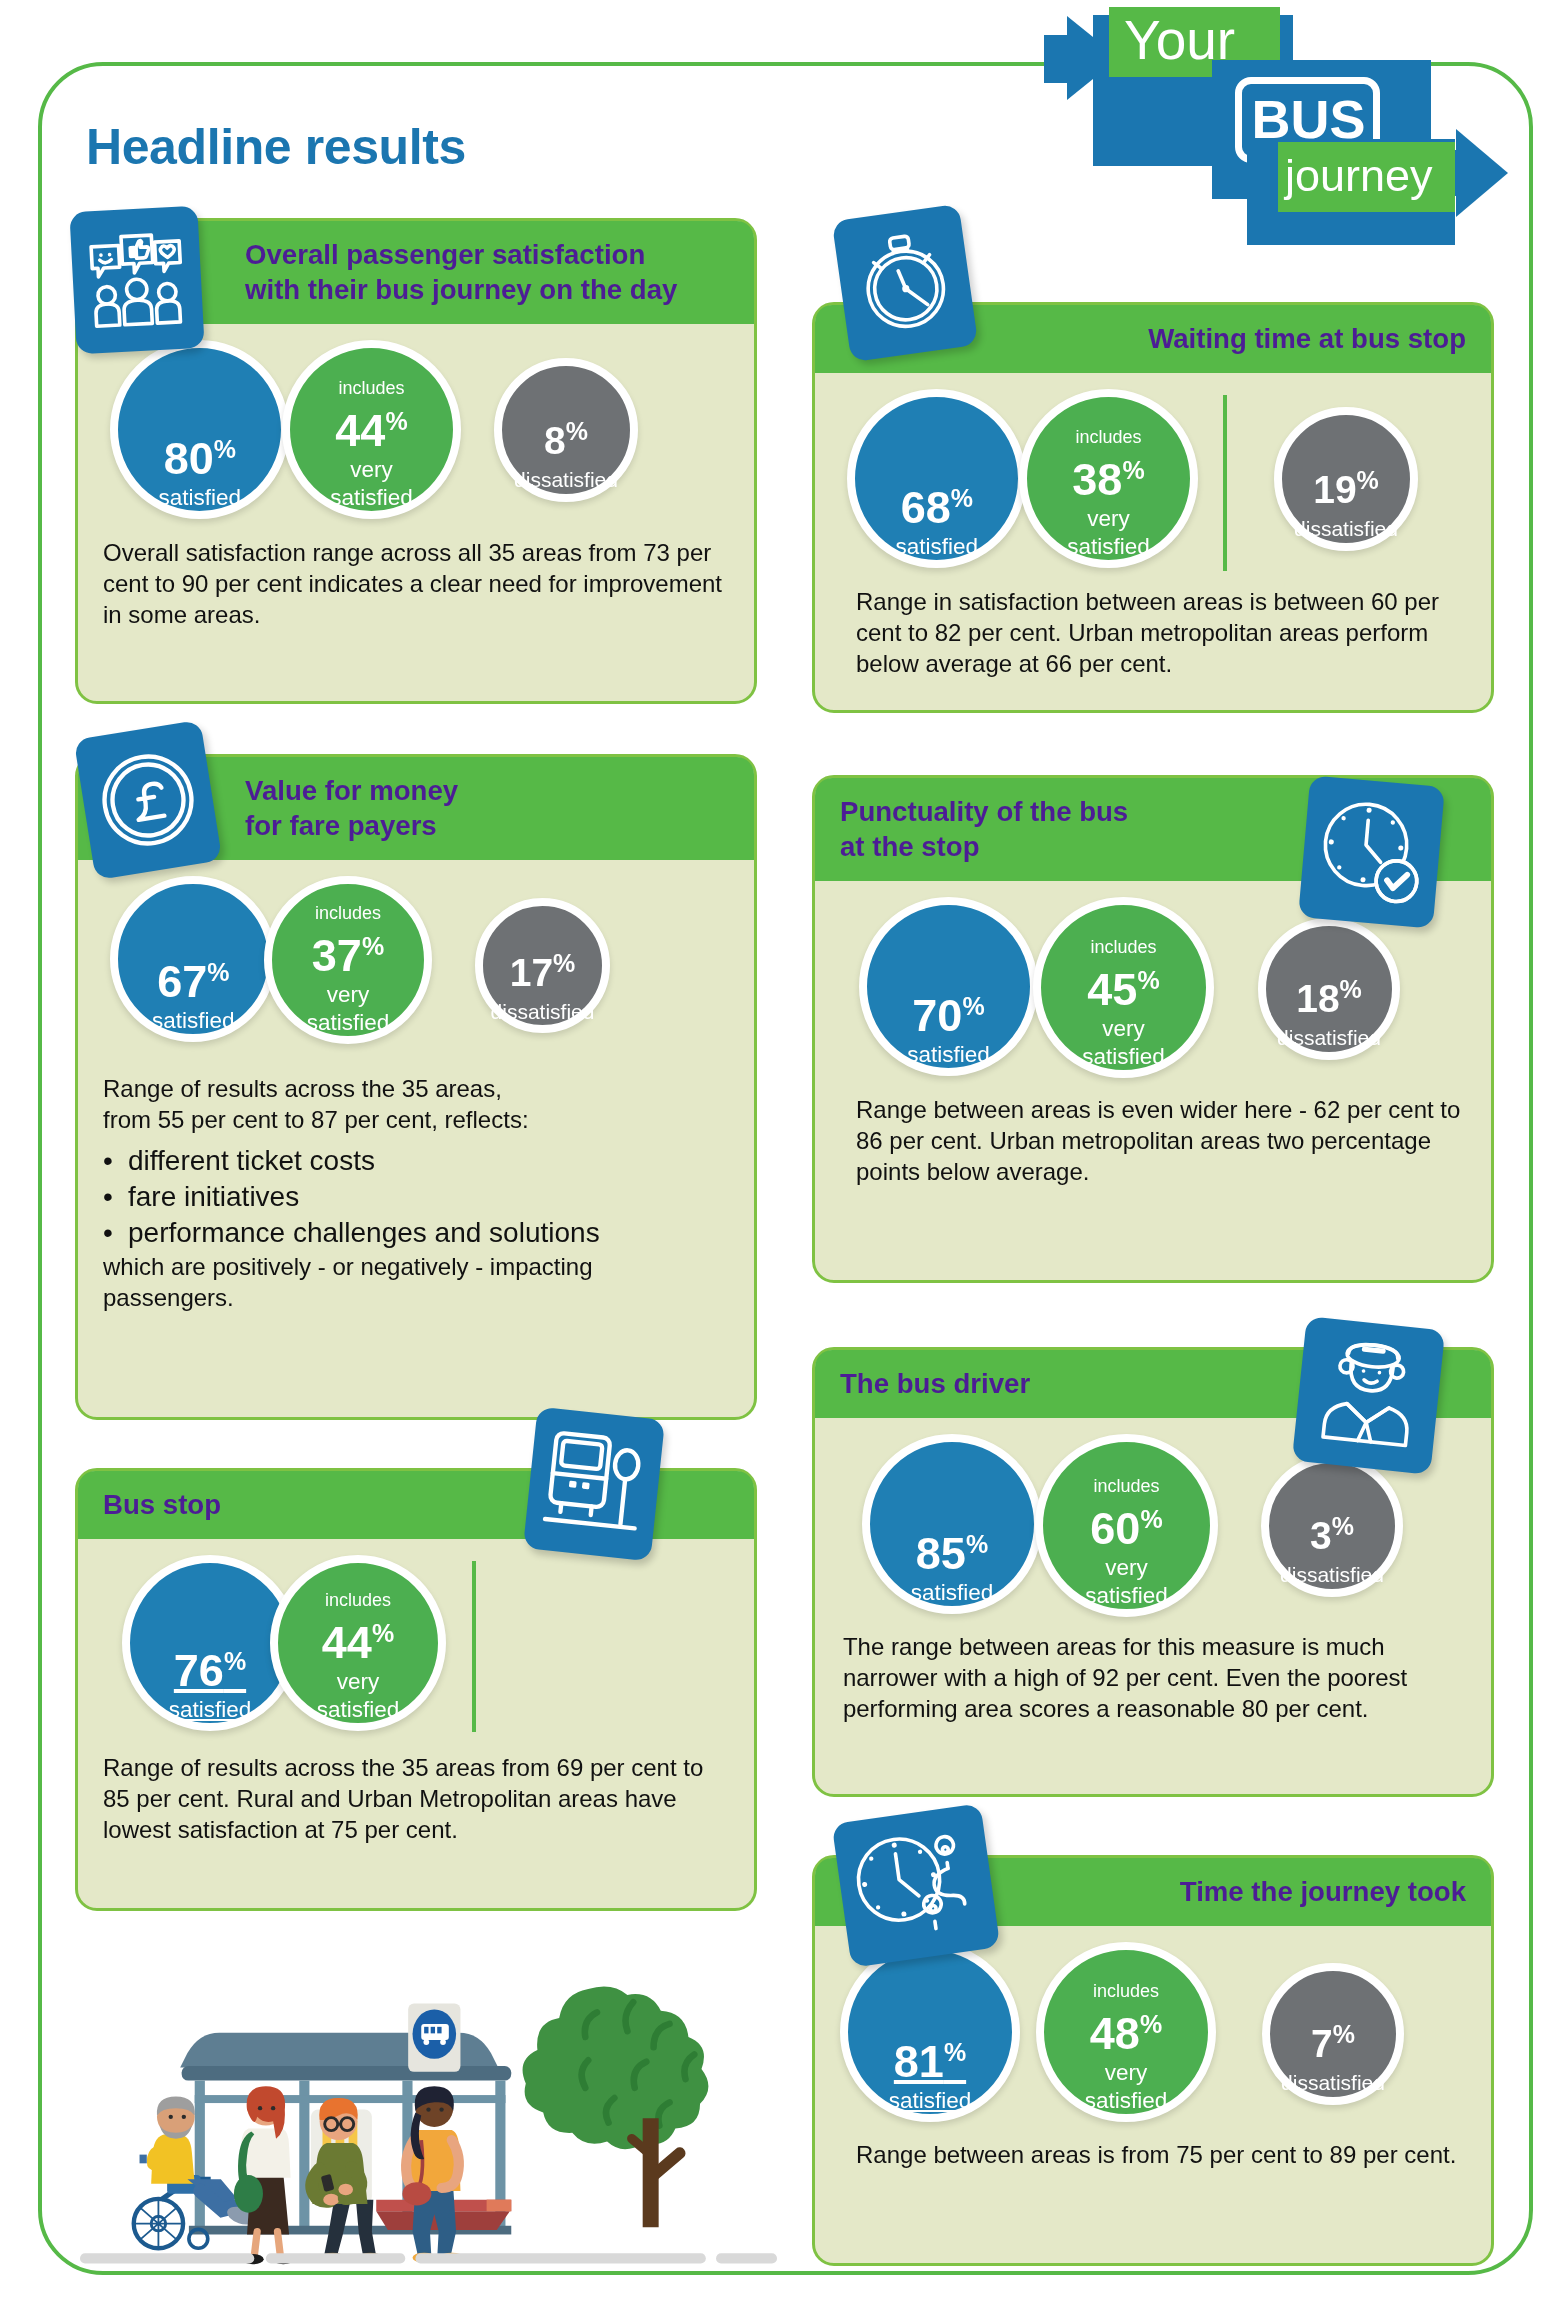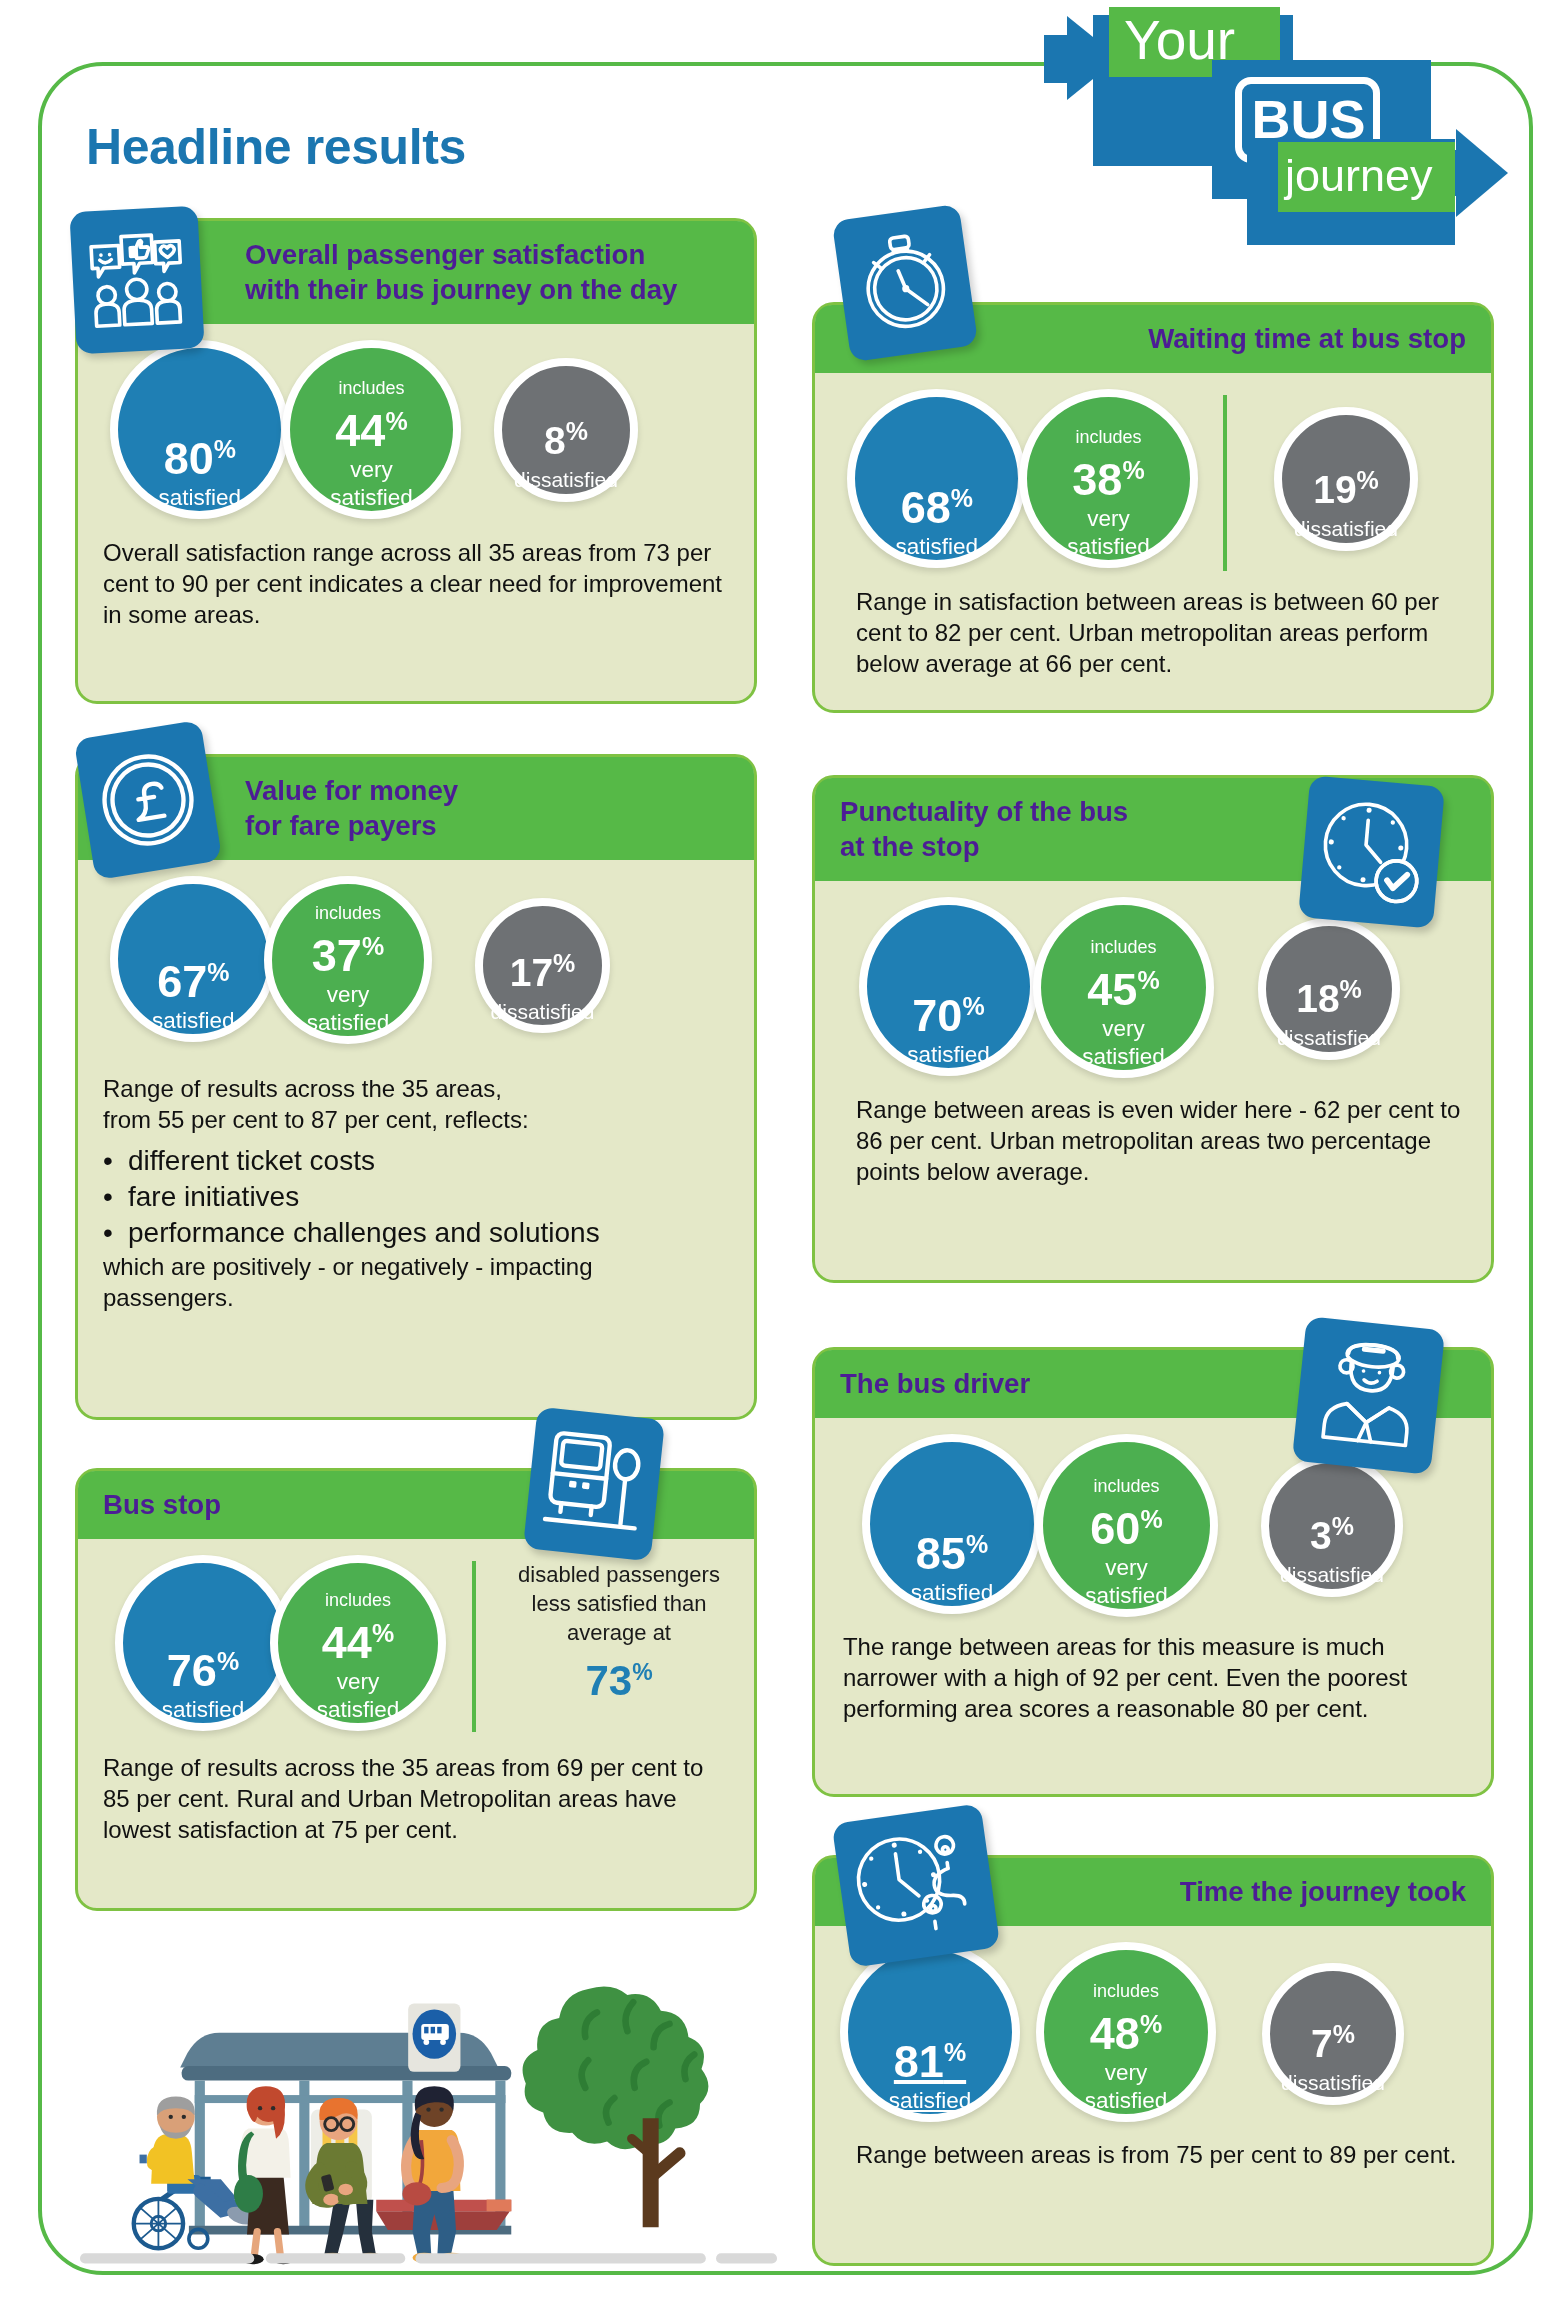--- a/index.html
+++ b/index.html
@@ -357,34 +357,30 @@
     <circle cx="112" cy="112" r="28" fill="#1B76B0"></circle>
     <circle cx="112" cy="112" r="28"></circle>
     <path d="M99 112 l9 10 l18 -20" stroke-width="8"></path>
   </svg>
 </div>
 
 <div class="card" style="left:75px; top:1468px; width:682px; height:443px;">
   <div class="card-head padright">Bus stop</div>
   <div class="card-body">
     <div class="circles" style="height:181px;">
-      <div class="circ blue" style="left:12px; width:176px; height:176px;">
+      <div class="circ blue" style="left:19px; width:176px; height:176px;text-decoration:underline;">
         <div class="pct"><span>76</span><span class="sym">%</span></div>
         <div class="lbl">satisfied</div>
       </div>
       <div class="circ green" style="left:167px; width:176px; height:176px;">
         <div class="inc">includes</div>
         <div class="pct"><span>44</span><span class="sym">%</span></div>
         <div class="lbl"><span>very</span><br><span>satisfied</span></div>
       </div>
       <div class="divider" style="left:369px; height:171px;"></div>
-      <div class="side-note" style="left:407px; top:4.4px; width:218px;">
-        <span>disabled passengers less satisfied than average at</span>
-        <span class="big"><span>73</span><span class="sym">%</span></span>
-      </div>
     </div>
     <div class="card-text">Range of results across the 35 areas from 69 per cent to 85 per cent. Rural and Urban Metropolitan areas have lowest satisfaction at 75 per cent.</div>
   </div>
 </div>
 <div class="icon-tile" style="left:530px; top:1413px; transform:rotate(6deg);">
   <svg width="102" height="106" viewBox="0 0 140 146" fill="none" stroke="#ffffff" stroke-width="6" stroke-linecap="round" stroke-linejoin="round">
     <rect x="12" y="8" width="74" height="96" rx="10"></rect>
     <rect x="22" y="18" width="54" height="34" rx="5"></rect>
     <path d="M12 64 h74"></path>
     <rect x="36" y="72" width="10" height="9" rx="2" fill="#fff" stroke="none"></rect>

